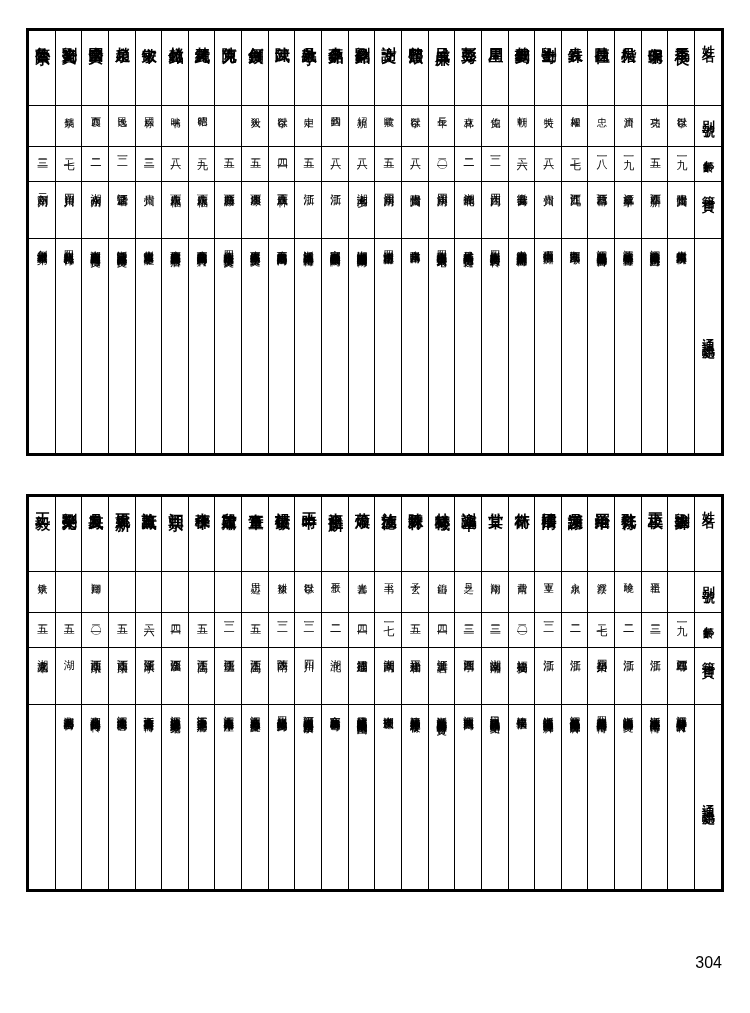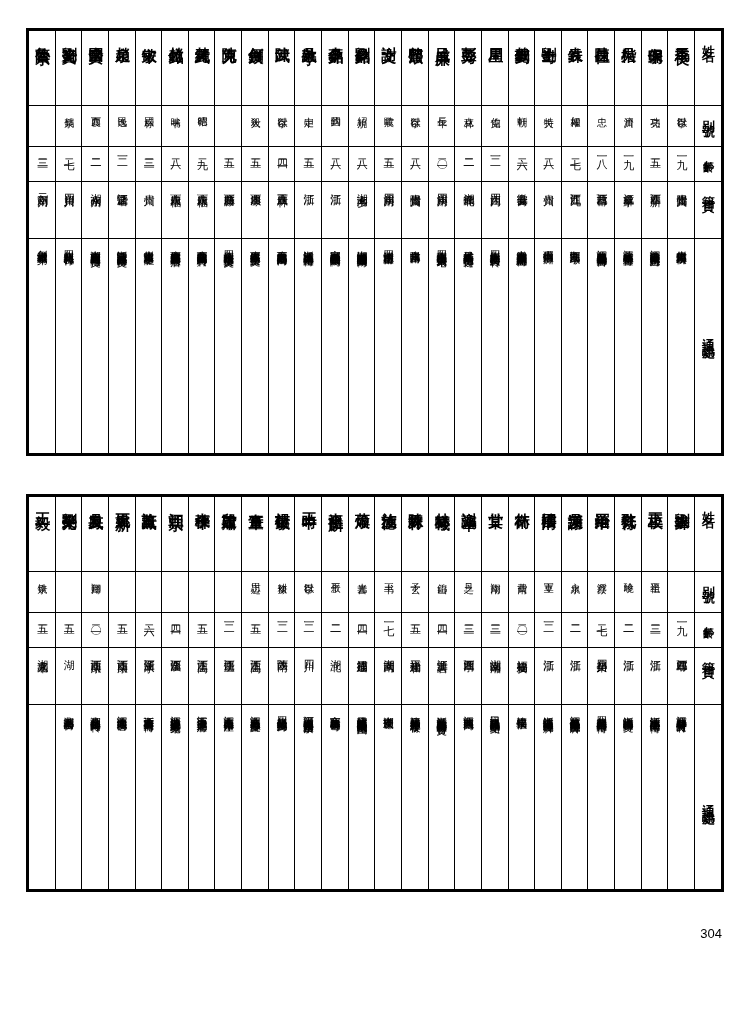--- a/index.html
+++ b/index.html
@@ -76,22 +76,22 @@
 
   
   tr.row-name td { height: 74px; }
   tr.row-alias td { height: 40px; }
   tr.row-age td { height: 34px; }
   tr.row-native td { height: 56px; }
 
   .pageno {
     position: absolute;
     right: 28px;
-    top: 926px;
-    font-size: 13px;
+    top: 954px;
+    font-size: 16px;
     font-family: "Liberation Sans", sans-serif;
   }
 </style>
 </head>
 <body>
 
 <div class="page">
 
   <div class="tbl-wrap top">
     <table class="reg">

